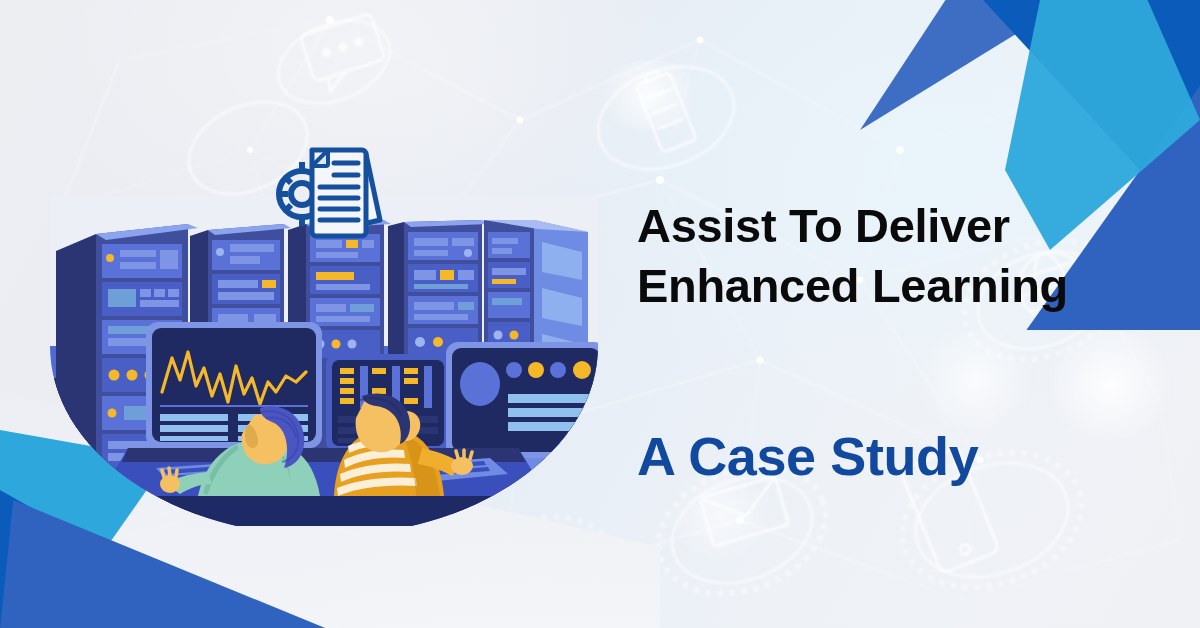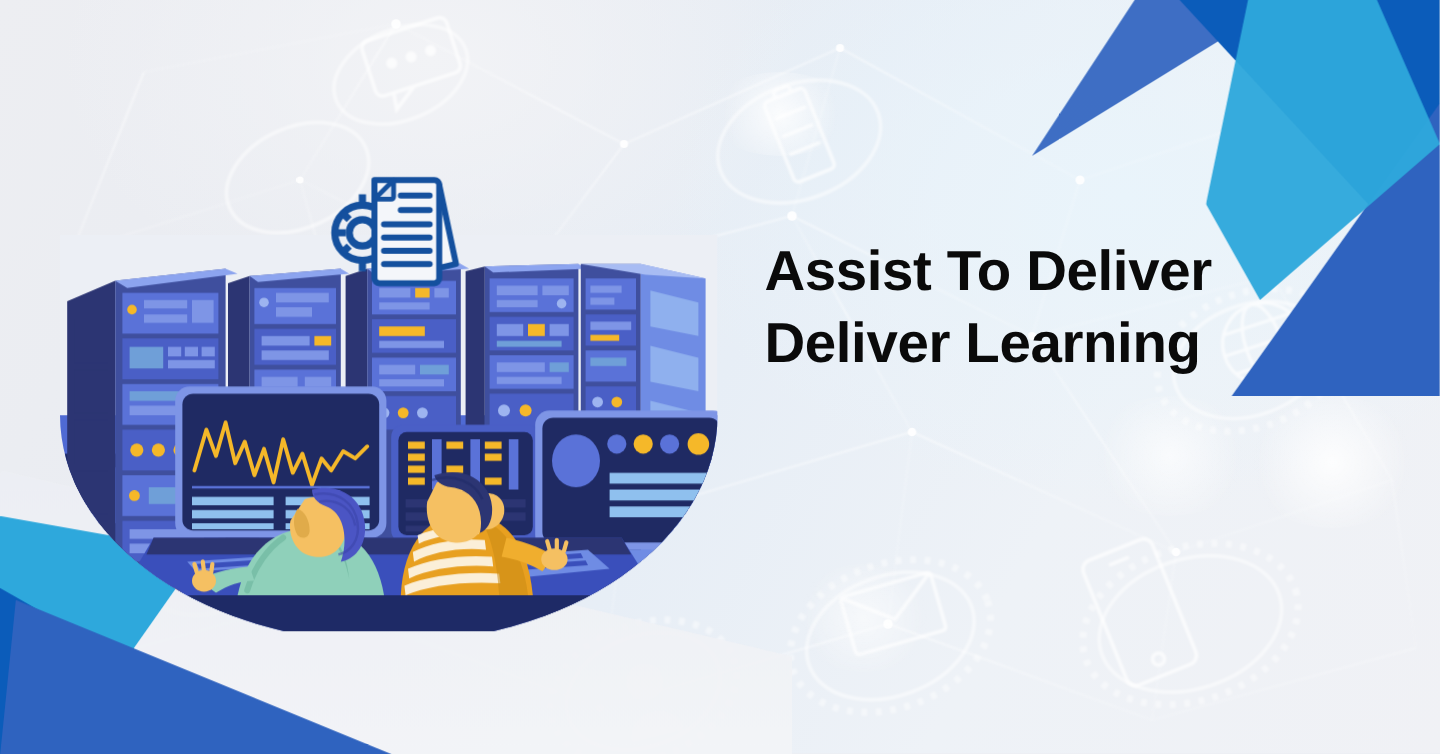--- a/index.html
+++ b/index.html
@@ -610,17 +610,18 @@
         <line x1="58" y1="53" x2="96" y2="53"></line>
         <line x1="58" y1="64" x2="96" y2="64"></line>
         <line x1="58" y1="75" x2="96" y2="75"></line>
         <line x1="58" y1="86" x2="96" y2="86"></line>
       </g>
     </svg>
   </div>
 
   <div id="headline">
     <span class="hl-line">Assist To Deliver</span>
-    <span class="hl-line">Deliver Learning</span>
+    <span class="hl-line">Enhanced Learning</span>
   </div>
 
+  <div id="subtitle">A Case Study</div>
 
 </div>
 
 </body></html>

